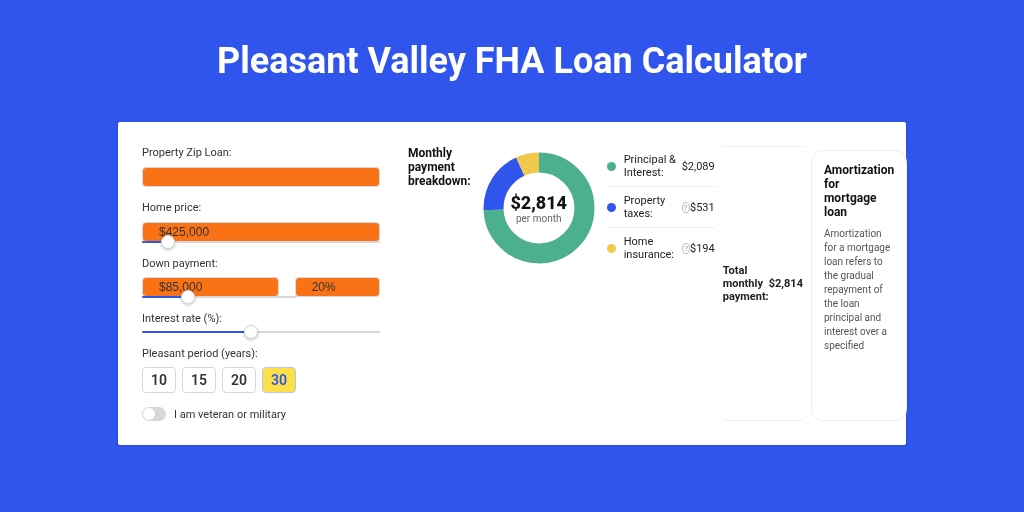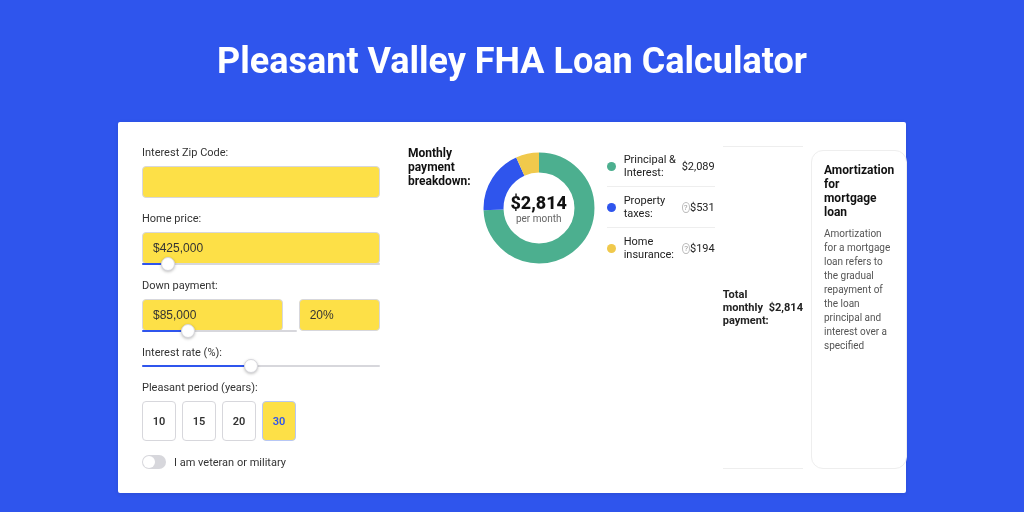--- a/index.html
+++ b/index.html
@@ -2,30 +2,30 @@
 <html><head>
 <meta charset="utf-8">
 <style>
 *{box-sizing:border-box;margin:0;padding:0}
 body{font-family:-apple-system,BlinkMacSystemFont,"Segoe UI",Roboto,Arial,sans-serif;background:#2f55ed;width:1024px;height:512px;overflow:hidden}
 .hero-title{text-align:center;color:#fff;font-size:36px;font-weight:700;padding:40px 0 40px}
 .card{background:#fff;width:788px;margin:0 auto;border-radius:2px;box-shadow:0 1px 4px rgba(0,0,0,.1);padding:24px;display:flex;gap:28px}
 .left{flex:0 0 238px}
 .right{flex:1;display:flex;flex-direction:row;gap:8px}
 .label{font-size:11px;color:#333;margin-bottom:7px;display:block}
-.field{width:100%;height:32px;border:1px solid #d7d7dc;border-radius:4px;padding:0 10px;font-size:12px;color:#333;background:#fde047}
+.field{width:100%;height:20px;border:1px solid #d7d7dc;border-radius:4px;padding:0 16px;font-size:12px;color:#333;background:#f97316}
 .row{margin-bottom:14px}
 .slider-track{position:relative;height:2px;background:#d7d7dc;margin-top:-1px;border-radius:1px;width:100%}
 .slider-fill{position:absolute;left:0;top:0;height:2px;background:#2f55ed;border-radius:1px}
 .slider-thumb{position:absolute;top:-6px;width:14px;height:14px;border-radius:50%;background:#fff;border:1px solid #d7d7dc;box-shadow:0 1px 3px rgba(0,0,0,.25);transform:translateX(-50%)}
 .dp-wrap{display:flex;gap:16px}
 .dp-wrap .field:first-child{flex:2}
 .dp-wrap .field:last-child{flex:1}
 .seg{display:flex;gap:6px}
-.seg-btn{width:34px;height:40px;border:1px solid #d7d7dc;border-radius:4px;background:#fff;font-size:11px;font-weight:600;color:#333;cursor:pointer;display:flex;align-items:center;justify-content:center}
+.seg-btn{width:34px;height:26px;border:1px solid #d7d7dc;border-radius:4px;background:#fff;font-size:14px;font-weight:600;color:#333;cursor:pointer;display:flex;align-items:center;justify-content:center}
 .seg-btn.active{background:#fde047;border-color:#b7c7f5;color:#2f55ed}
 .toggle-row{display:flex;align-items:center;gap:8px;margin-top:6px}
 .toggle{width:24px;height:14px;background:#d7d7dc;border-radius:7px;position:relative;cursor:pointer}
 .toggle-knob{position:absolute;left:1px;top:1px;width:12px;height:12px;background:#fff;border-radius:50%}
 .toggle-label{font-size:11px;color:#333}
 .section-h{font-size:12px;font-weight:700;color:#111;margin-bottom:6px}
 .donut-wrap{display:flex;justify-content:center;padding:2px 0 4px}
 .donut{position:relative;width:120px;height:120px}
 .donut svg{width:120px;height:120px;transform:rotate(-90deg)}
 .donut-center{position:absolute;inset:0;display:flex;flex-direction:column;align-items:center;justify-content:center}
@@ -43,21 +43,21 @@
 </style>
 </head>
 <body>
 
 <div class="hero-title">Pleasant Valley FHA Loan Calculator</div>
 
 <div class="card">
   <div class="left">
 
     <div class="row">
-      <label class="label">Interest Zip Code:</label>
+      <label class="label">Property Zip Loan:</label>
       <input class="field" value="" style="">
     </div>
 
     <div class="row">
       <label class="label">Home price:</label>
       <input class="field" value="$425,000" style="">
       <div class="slider-track">
         <div class="slider-fill" id="price-fill" style="width: 11%;"></div>
         <div class="slider-thumb" id="price-thumb" style="left: 11%;"></div>
       </div>

